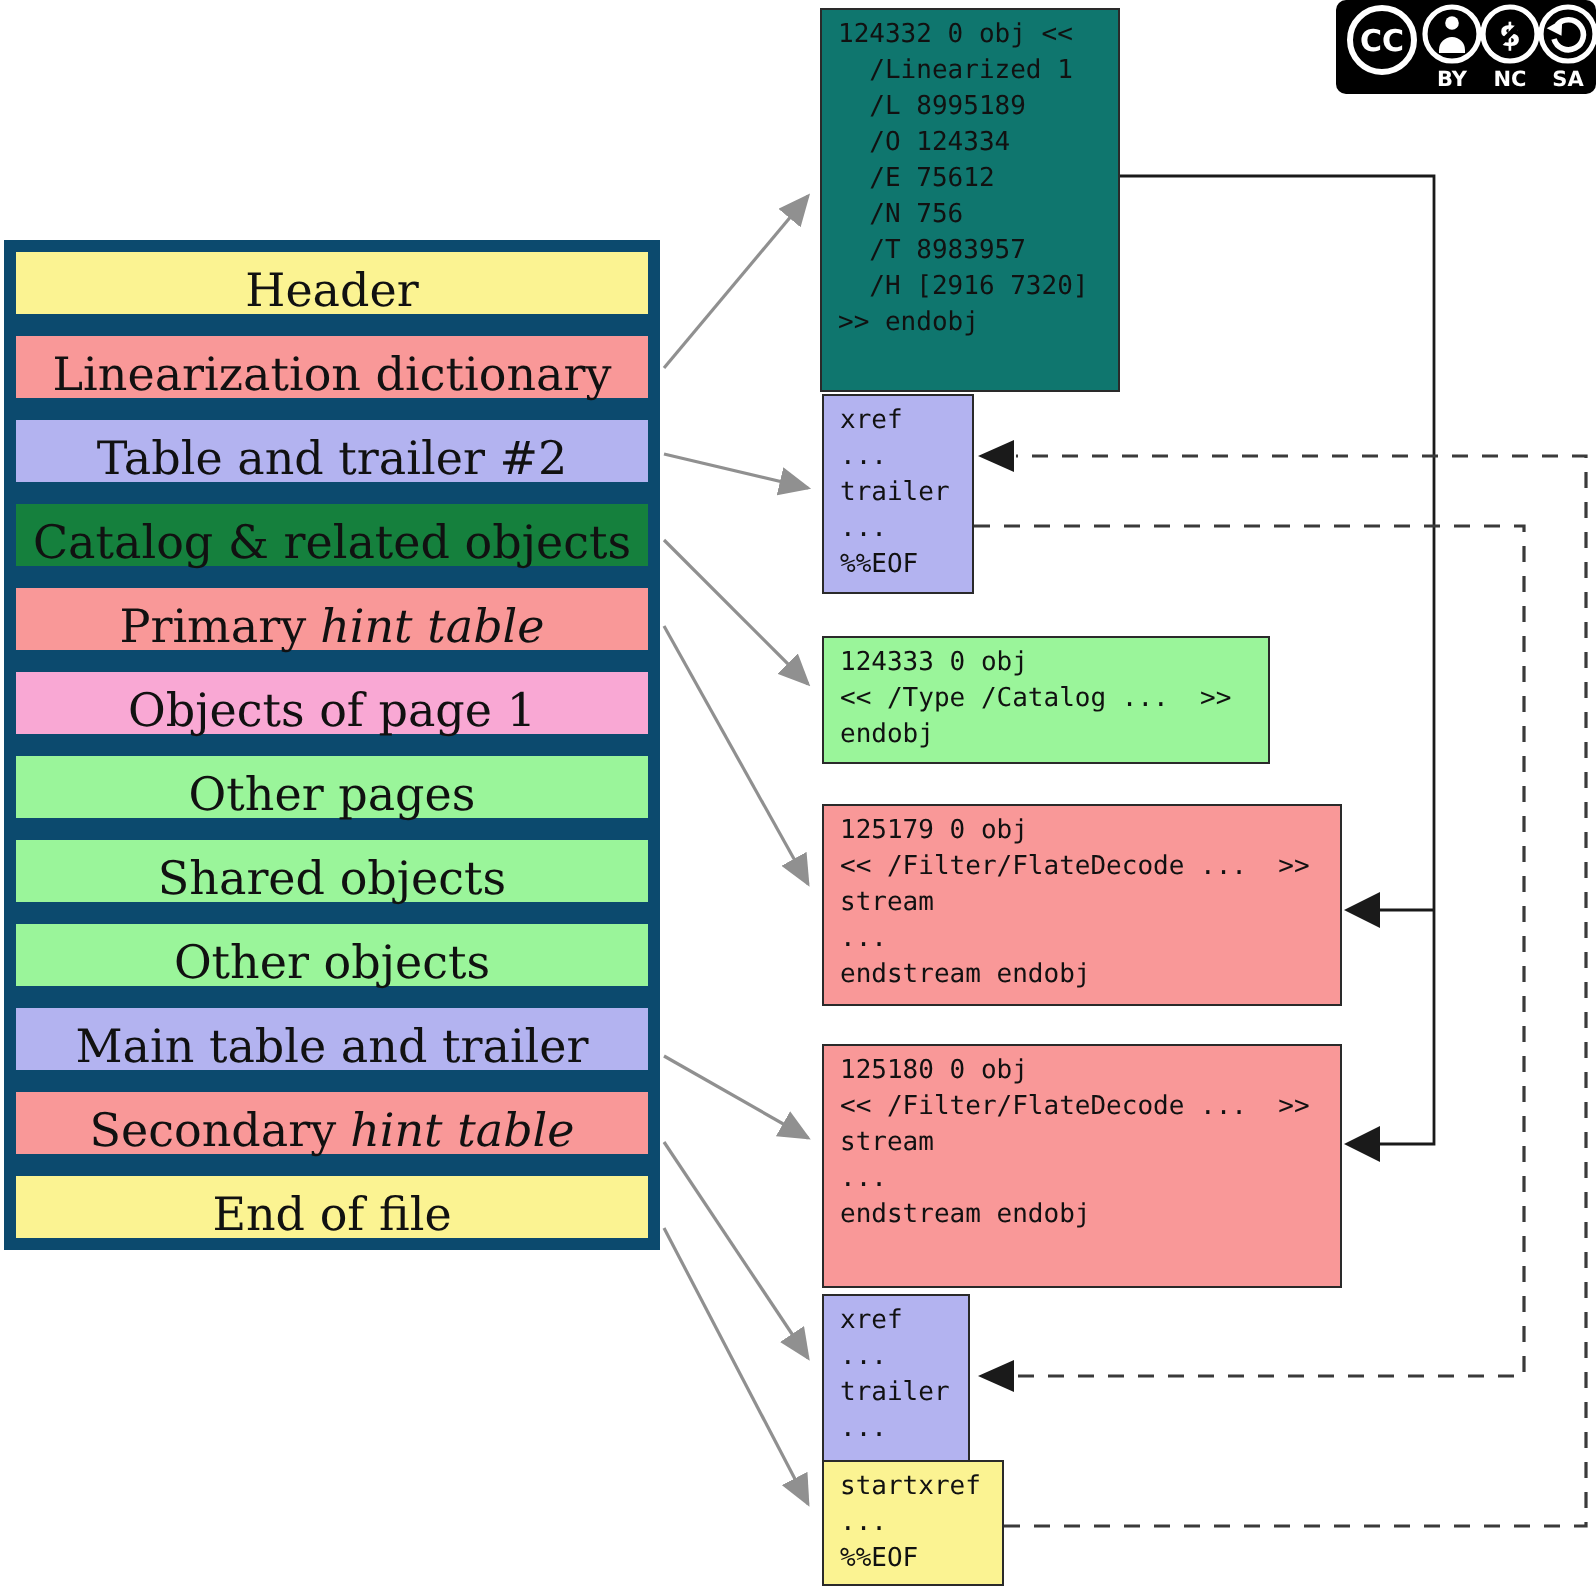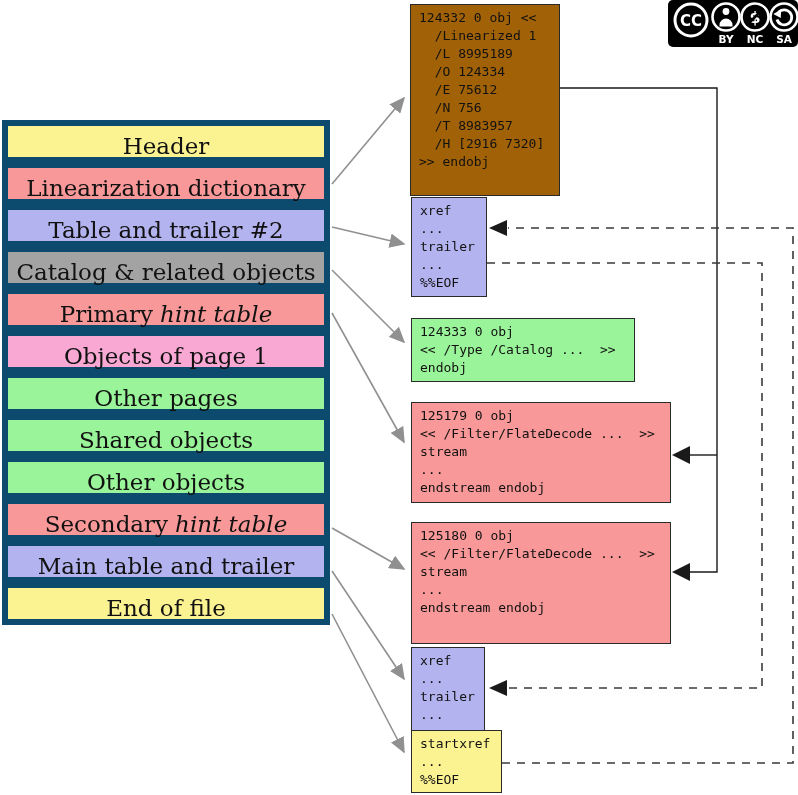--- a/index.html
+++ b/index.html
@@ -30,33 +30,33 @@
 </style>
 </head>
 <body>
 
 <div id="figure">
 
   <div id="stack">
       <div class="stack-row" style="background: rgb(251, 243, 146);"><span>Header</span></div>
       <div class="stack-row" style="background: rgb(249, 152, 152);"><span>Linearization dictionary</span></div>
       <div class="stack-row" style="background: rgb(179, 179, 240);"><span>Table and trailer #2</span></div>
-      <div class="stack-row" style="background: #a3a3a3;"><span>Catalog &amp; related objects</span></div>
+      <div class="stack-row" style="background: #15803d;"><span>Catalog &amp; related objects</span></div>
       <div class="stack-row" style="background: rgb(249, 152, 152);"><span>Primary</span><span class="em">hint table</span></div>
       <div class="stack-row" style="background: #f9a8d4;"><span>Objects of page 1</span></div>
       <div class="stack-row" style="background: rgb(154, 245, 154);"><span>Other pages</span></div>
       <div class="stack-row" style="background: rgb(154, 245, 154);"><span>Shared objects</span></div>
       <div class="stack-row" style="background: rgb(154, 245, 154);"><span>Other objects</span></div>
+      <div class="stack-row" style="background: rgb(179, 179, 240);"><span>Main table and trailer</span></div>
       <div class="stack-row" style="background: rgb(249, 152, 152);"><span>Secondary</span><span class="em">hint table</span></div>
-      <div class="stack-row" style="background: rgb(179, 179, 240);"><span>Main table and trailer</span></div>
       <div class="stack-row" style="background: rgb(251, 243, 146);"><span>End of file</span></div>
     </div>
 
   <div id="boxes">
-      <div class="code-box" style="left: 410px; top: 4px; width: 150px; height: 192px; z-index: 1; background: #a16207;">
+      <div class="code-box" style="left: 410px; top: 4px; width: 150px; height: 192px; z-index: 1; background: #0f766e;">
         <div class="code-line">124332 0 obj &lt;&lt;</div>
         <div class="code-line">  /Linearized 1</div>
         <div class="code-line">  /L 8995189</div>
         <div class="code-line">  /O 124334</div>
         <div class="code-line">  /E 75612</div>
         <div class="code-line">  /N 756</div>
         <div class="code-line">  /T 8983957</div>
         <div class="code-line">  /H [2916 7320]</div>
         <div class="code-line">&gt;&gt; endobj</div>
       </div>

